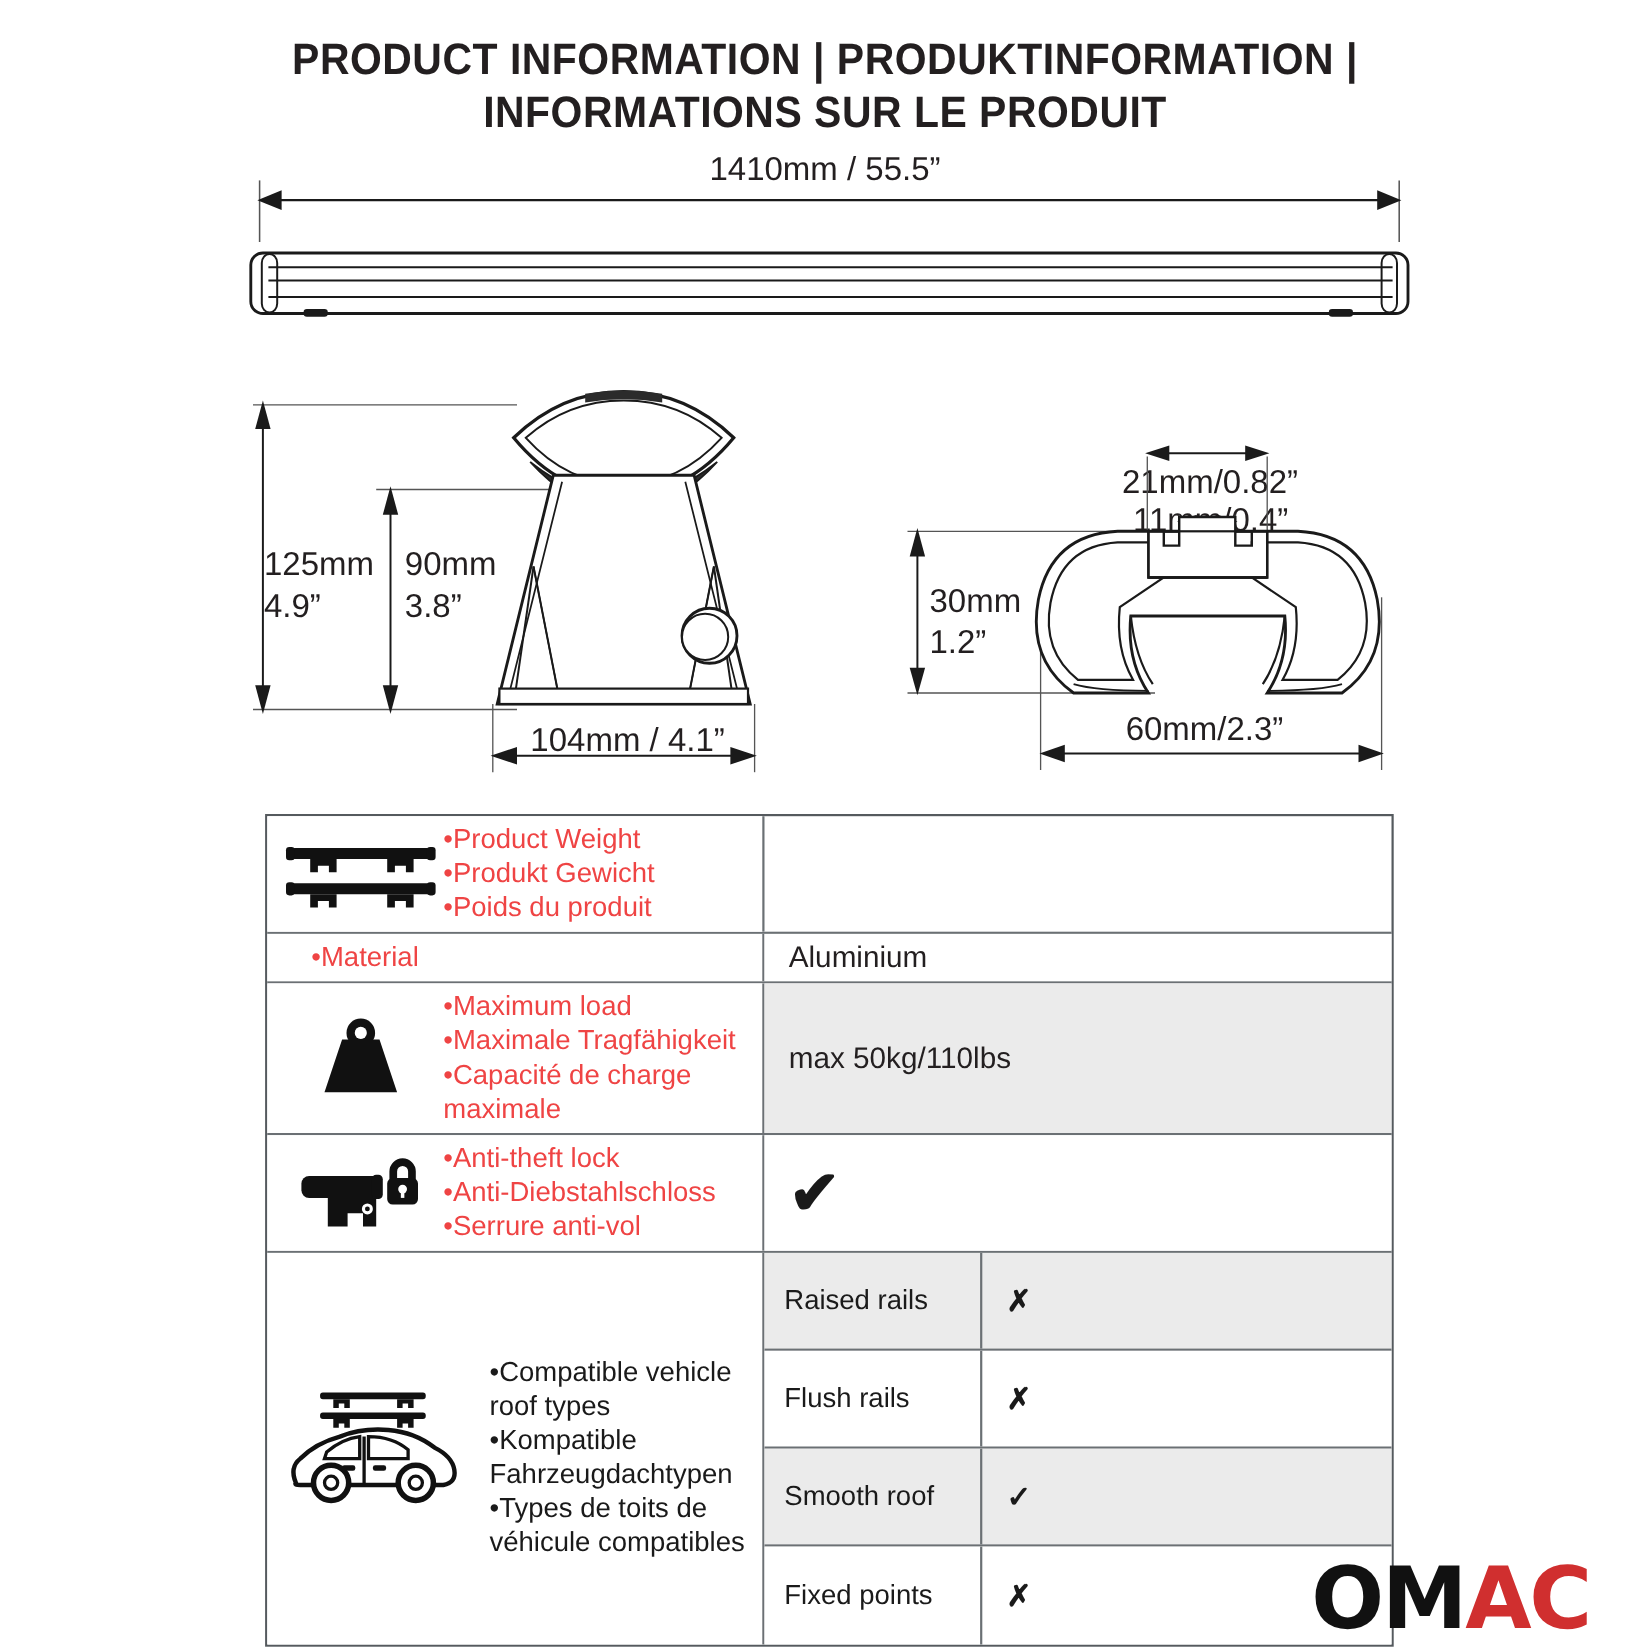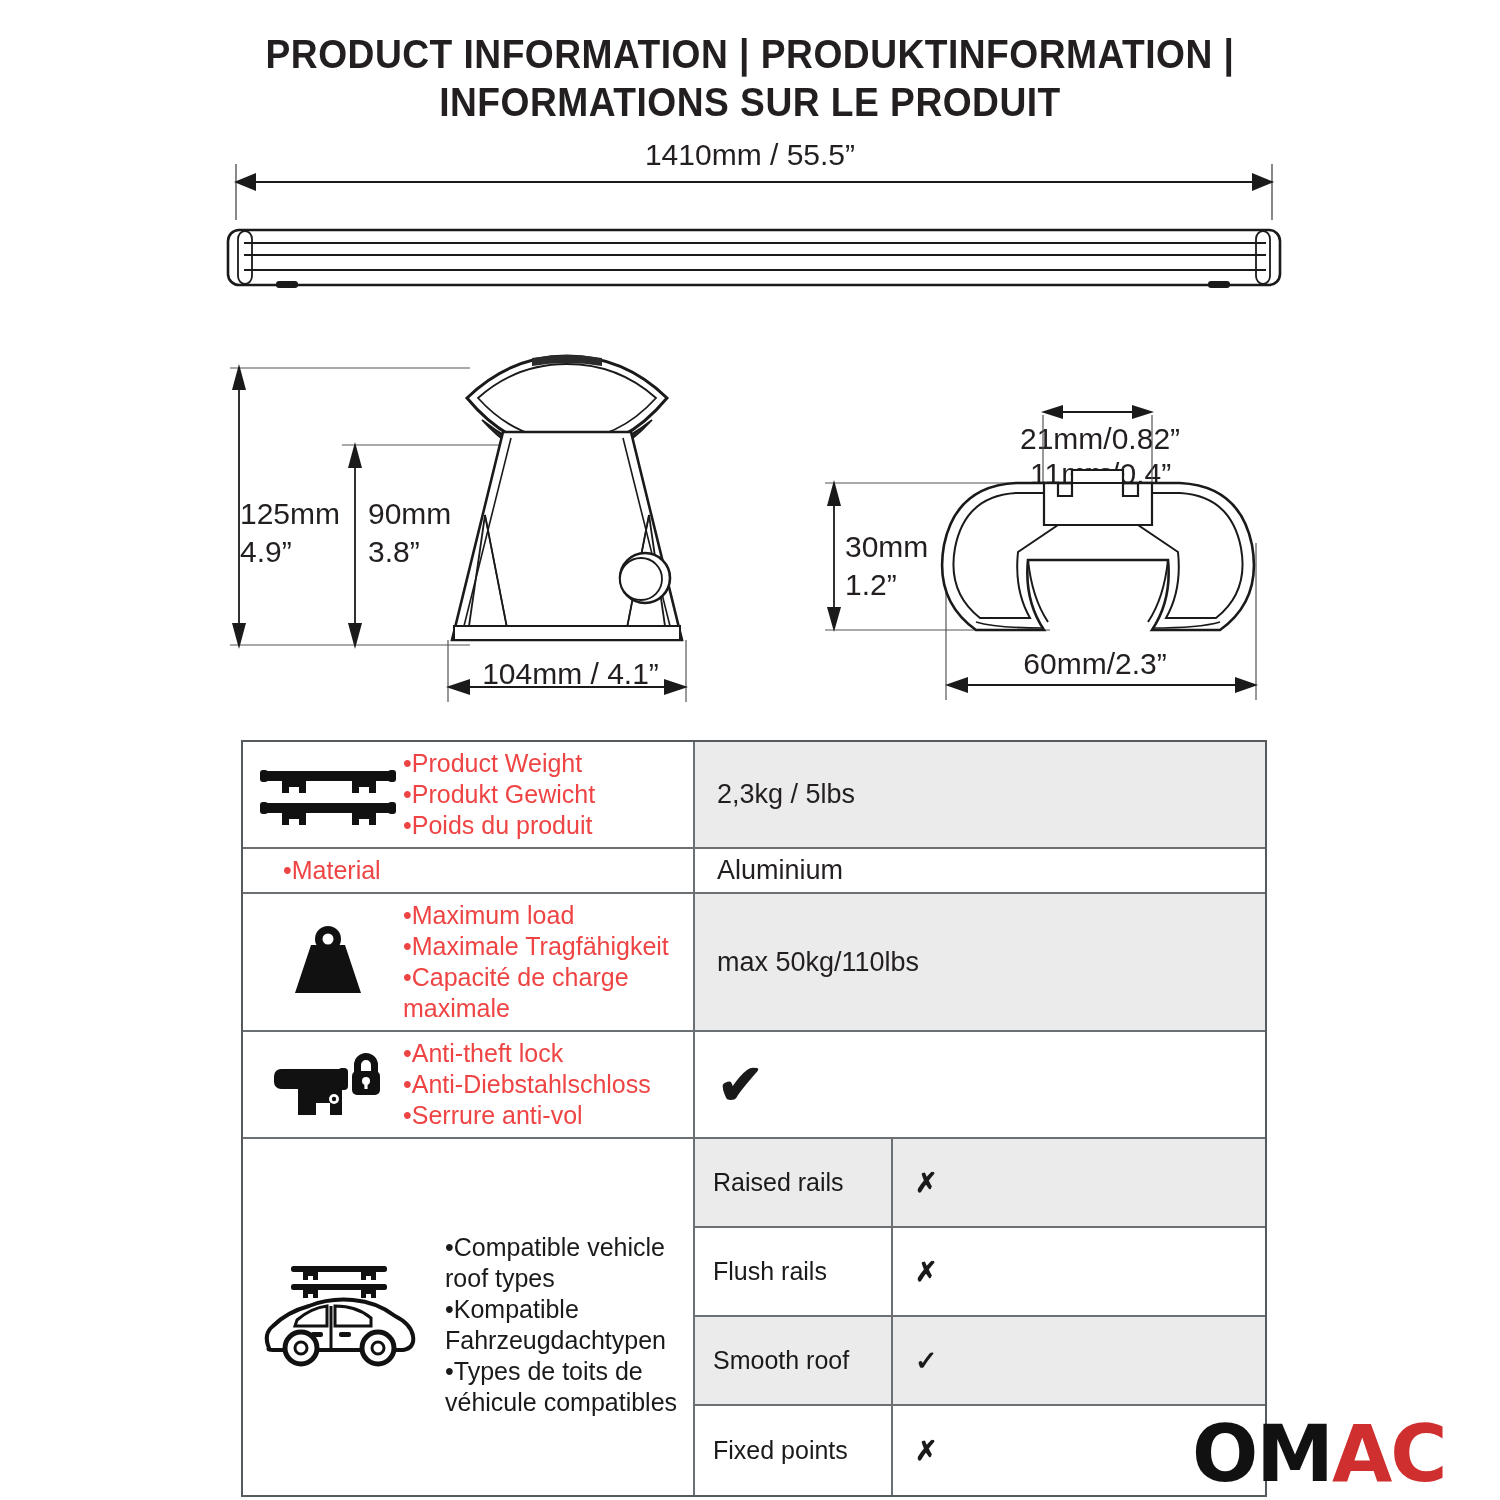--- a/index.html
+++ b/index.html
@@ -316,21 +316,20 @@
           <rect x="2" y="43" width="8" height="12" rx="3" fill="#111"></rect>
           <rect x="130" y="43" width="8" height="12" rx="3" fill="#111"></rect>
           <path d="M24,54 h24 v12 h-7 v-6 h-10 v6 h-7 Z" fill="#111"></path>
           <path d="M94,54 h24 v12 h-7 v-6 h-10 v6 h-7 Z" fill="#111"></path>
         </svg>
       </div>
       <div class="label-box">•Product Weight
 •Produkt Gewicht
 •Poids du produit</div>
     </div>
-    <div class="cell-right shade">2,3kg / 5lbs</div>
   </div>
 
   <div class="spec-row">
     <div class="cell-left">
       <div class="label-box no-icon">•Material</div>
     </div>
     <div class="cell-right plain">Aluminium</div>
   </div>
 
   <div class="spec-row">

